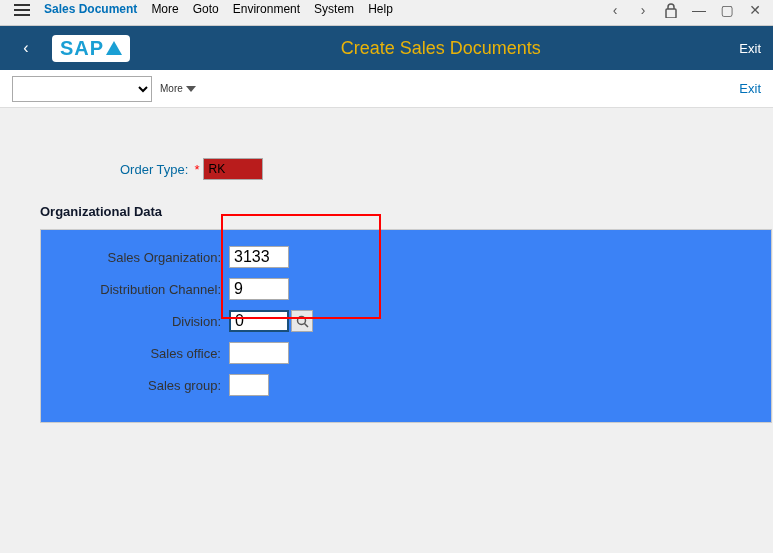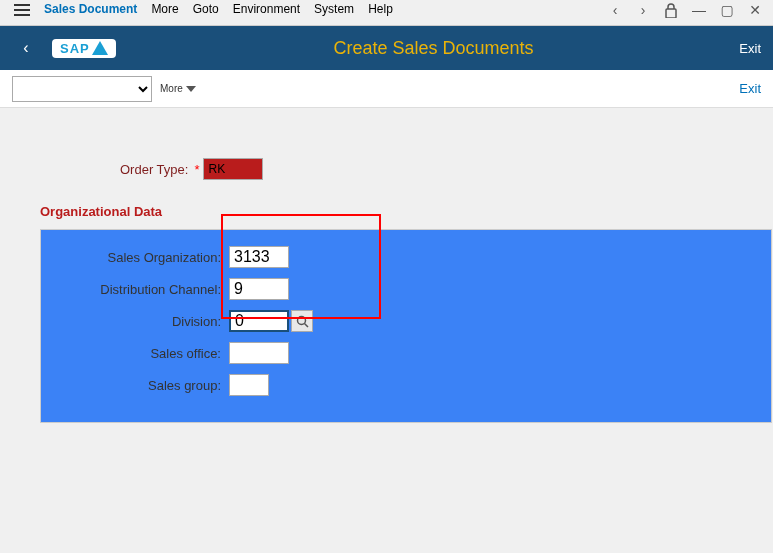--- a/index.html
+++ b/index.html
@@ -54,21 +54,21 @@
       cursor: pointer; color: white; font-size: 16px;
     }
     .sap-logo {
       margin: 0 12px;
       background: white;
       border-radius: 4px;
       padding: 2px 8px;
       display: flex; align-items: center;
     }
     .sap-logo-text {
-      font-size: 13px; font-weight: bold; color: #1a9fd4; letter-spacing: 1px;
+      font-size: 20px; font-weight: bold; color: #1a9fd4; letter-spacing: 1px;
     }
     .sap-logo-diamond {
       width: 0; height: 0;
       border-left: 8px solid transparent;
       border-right: 8px solid transparent;
       border-bottom: 14px solid #1a9fd4;
       margin-left: 2px;
     }
     .header-title {
       flex: 1; text-align: center; font-size: 18px; font-weight: normal; color: #eab308;
@@ -126,37 +126,37 @@
     }
 
     
     .order-type-row {
       display: flex;
       align-items: center;
       margin-bottom: 24px;
       margin-left: 80px;
     }
     .field-label {
-      font-size: 13px; color: #7f1d1d;
+      font-size: 13px; color: #0369a1;
       margin-right: 6px;
     }
     .required-star {
       color: red; margin-right: 4px;
     }
     .field-input {
       border: 1px solid #aaa;
       background: #b91c1c;
       height: 22px;
       padding: 0 4px;
       font-size: 12px;
     }
 
     
     .section-title {
-      font-size: 13px; font-weight: bold; color: #b91c1c;
+      font-size: 13px; font-weight: bold; color: #0f172a;
       margin-bottom: 10px;
     }
     .org-data-box {
       background: #3b82f6;
       border: 1px solid #ccc;
       padding: 16px 20px;
       width: 732px;
     }
     .org-row {
       display: flex;

